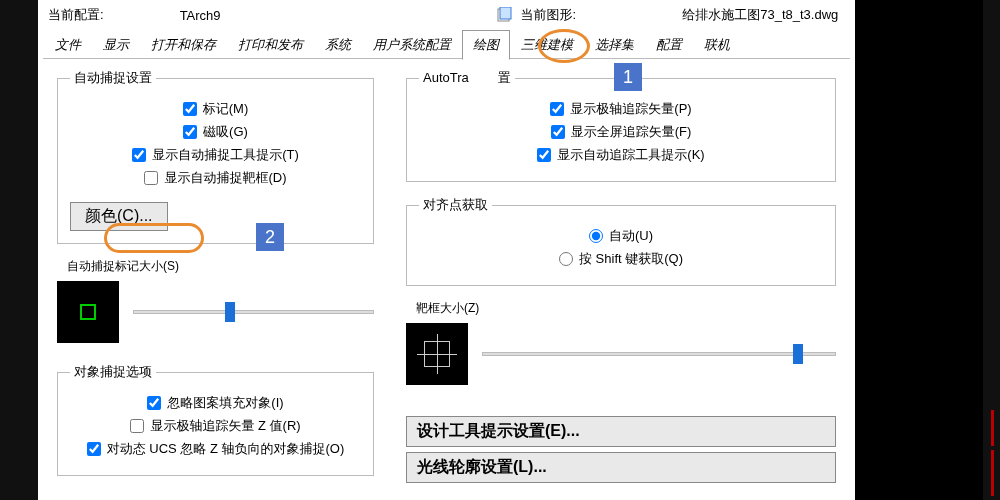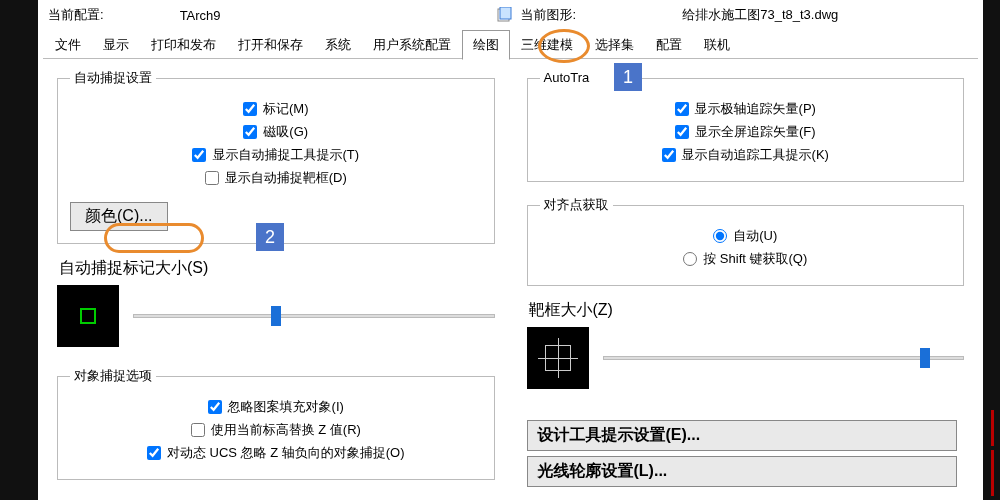--- a/index.html
+++ b/index.html
@@ -1,41 +1,41 @@
 <!DOCTYPE html>
 <html><head>
 <meta charset="utf-8">
 <style>
   * { box-sizing: border-box; margin: 0; padding: 0; }
   body { font-family: "Microsoft YaHei", SimSun, sans-serif; font-size: 13px; background: #000; width: 1000px; height: 500px; overflow: hidden; position: relative; }
-  .dialog { position: absolute; left: 38px; top: 0; width: 945px; height: 500px; background: #fff; }
+  .dialog { position: absolute; left: 38px; top: 0; width: 817px; height: 500px; background: #fff; }
   .topbar { display: flex; align-items: center; height: 30px; padding: 4px 10px; gap: 8px; }
   .topbar-label { font-size: 13px; }
   .spacer { flex: 0 0 60px; }
   .topbar-icon { width: 16px; height: 16px; display:inline-block; }
-  .tabs { display: flex; padding: 0 6px; border-bottom: 1px solid transparent; }
+  .tabs { display: flex; padding: 0 6px; border-bottom: 1px solid transparent; font-style: italic; }
   .tab { padding: 5px 10px; font-size: 13px; cursor: pointer; border: 1px solid transparent; }
   .tab.active { border: 1px solid #999; border-bottom: 1px solid #fff; background: #fff; position: relative; z-index: 2; }
   .panel { position: absolute; top: 58px; left: 5px; right: 5px; bottom: 0; border-top: 1px solid #bbb; padding: 10px 14px; display: flex; gap: 32px; }
   .col { flex: 1; }
   fieldset { border: 1px solid #bbb; padding: 8px 12px 12px; margin-bottom: 14px; }
   legend { padding: 0 4px; font-size: 13px; }
   .chk-row { display: flex; align-items: center; gap: 6px; margin: 5px 0; justify-content: center; }
   .chk-row input[type=checkbox], .chk-row input[type=radio] { width: 14px; height: 14px; }
   .btn { padding: 3px 14px; background: #e9e9e9; border: 1px solid #888; font-size: 16px; cursor: pointer; font-family: inherit; }
   .slider-wrap { display: flex; align-items: center; gap: 14px; margin-top: 6px; }
   .preview-box { width: 62px; height: 62px; background: #000; display: flex; align-items: center; justify-content: center; }
   .snap-marker { width: 16px; height: 16px; border: 2px solid #0c0; }
   .aperture-marker { position: relative; width:40px; height:40px; }
   .aperture-marker .sq { position:absolute; border:1px solid #ccc; width:26px; height:26px; left:7px; top:7px; }
   .aperture-marker .hline { position:absolute; background:#ccc; height:1px; width:40px; left:0; top:20px; }
   .aperture-marker .vline { position:absolute; background:#ccc; width:1px; height:40px; top:0; left:20px; }
   .slider { flex:1; height: 4px; background: #ddd; position: relative; border:1px solid #bbb; }
   .slider-thumb { position: absolute; width: 10px; height: 20px; background: #1a6fd8; top: -9px; }
-  .sec-title { font-size: 16px; margin: 4px 0 6px 2px; }
+  .sec-title { font-size: 12px; margin: 4px 0 6px 10px; }
   .wide-btn { width: 430px; text-align: left; padding: 4px 10px; margin: 5px 0; display:block;font-weight:bold; }
   
   .callout-circle { position: absolute; border: 3px solid #e98b2e; border-radius: 50%; pointer-events: none; }
   .callout-pill { position:absolute; border:3px solid #e98b2e; border-radius:18px; pointer-events:none; }
   .callout-num { position: absolute; width: 28px; height: 28px; background: #4a74c9; color: #fff; display: flex; align-items: center; justify-content: center; font-size: 18px; font-weight: 500; }
   .left-edge { position:absolute; left:0; top:0; width:38px; height:500px; background:#111; }
   .right-edge { position:absolute; right:0; top:0; width:17px; height:500px; background:#111; }
   .right-edge .bar { position:absolute; left:8px; width:3px; background:#b00; }
 </style>
 </head>
@@ -60,22 +60,22 @@
         </svg>
     </span>
     <span>当前图形:</span>
     <span style="flex:0 0 90px"></span>
     <span>给排水施工图73_t8_t3.dwg</span>
   </div>
 
   <div class="tabs" id="tabs">
       <div class="tab">文件</div>
       <div class="tab">显示</div>
+      <div class="tab">打开和保存</div>
       <div class="tab">打印和发布</div>
-      <div class="tab">打开和保存</div>
       <div class="tab">系统</div>
       <div class="tab">用户系统配置</div>
       <div class="tab active">绘图</div>
       <div class="tab">三维建模</div>
       <div class="tab">选择集</div>
       <div class="tab">配置</div>
       <div class="tab">联机</div>
     </div>
 
   <div class="panel">
@@ -113,21 +113,21 @@
       </div>
 
       <fieldset style="margin-top:20px">
         <legend>对象捕捉选项</legend>
         <label class="chk-row">
             <input type="checkbox" checked="" style="">
             <span>忽略图案填充对象(I)</span>
           </label>
         <label class="chk-row">
             <input type="checkbox" style="">
-            <span>使用当前标高替换 Z 值(R)</span>
+            <span>显示极轴追踪矢量 Z 值(R)</span>
           </label>
         <label class="chk-row">
             <input type="checkbox" checked="" style="">
             <span>对动态 UCS 忽略 Z 轴负向的对象捕捉(O)</span>
           </label>
       </fieldset>
     </div>
 
     <div class="col">
       <fieldset>

